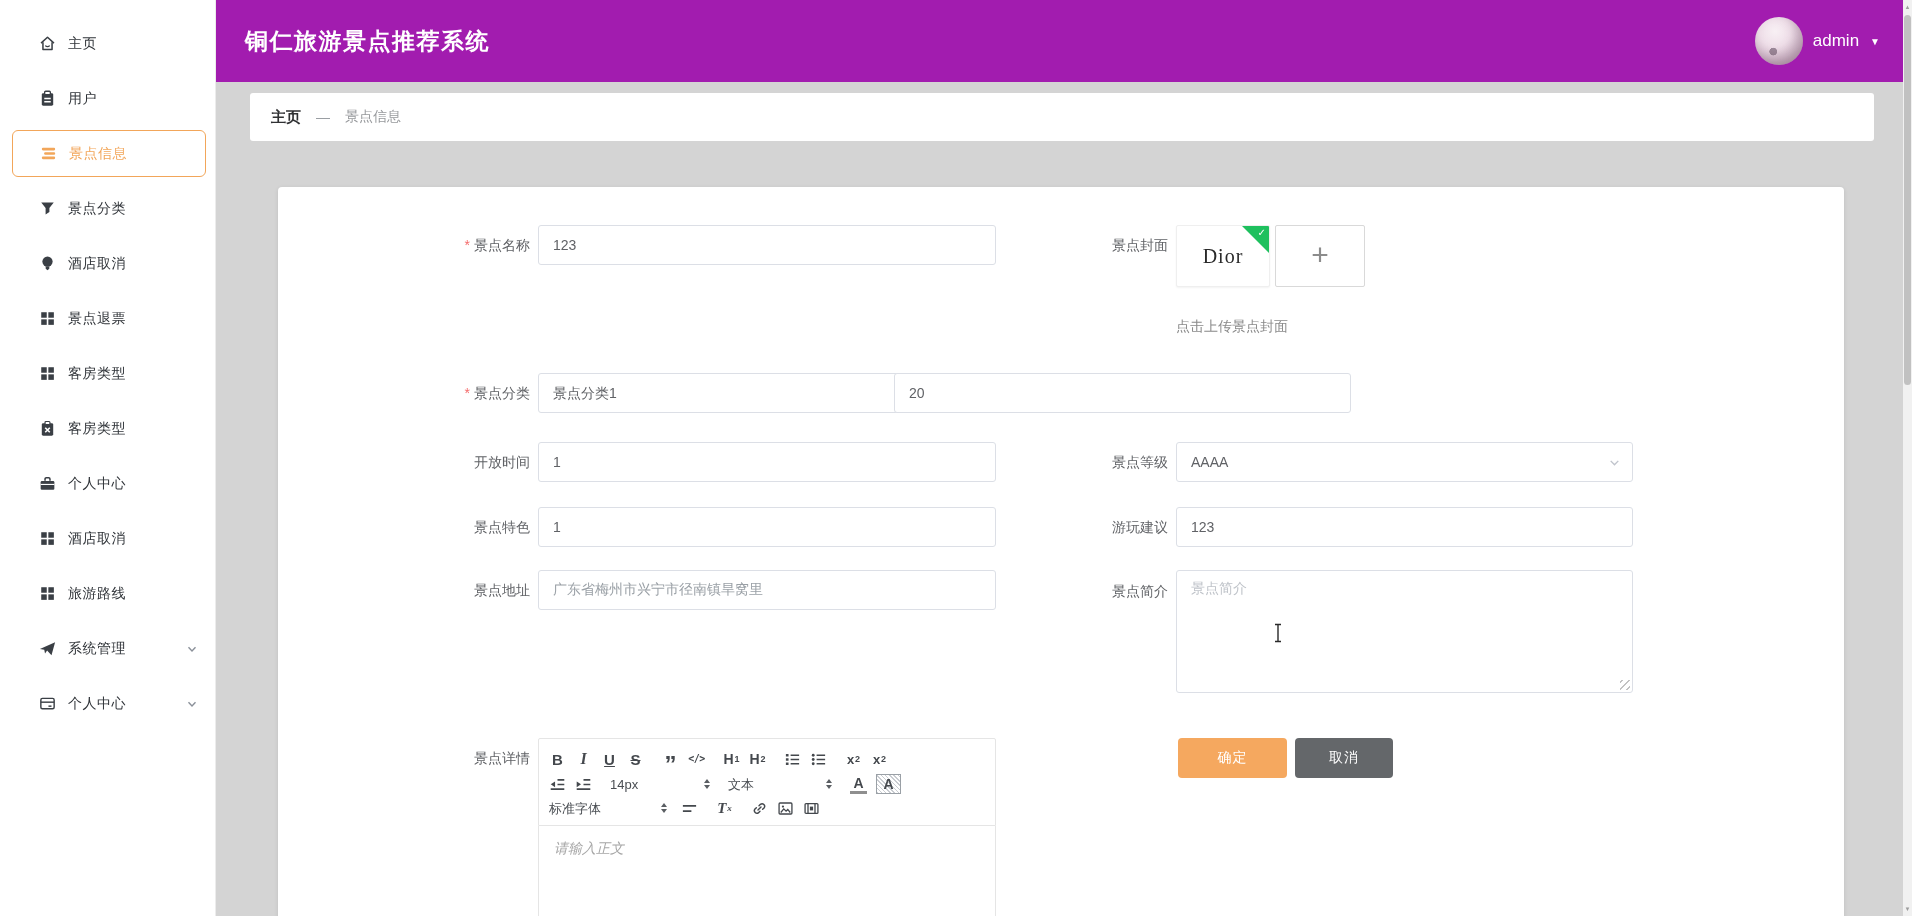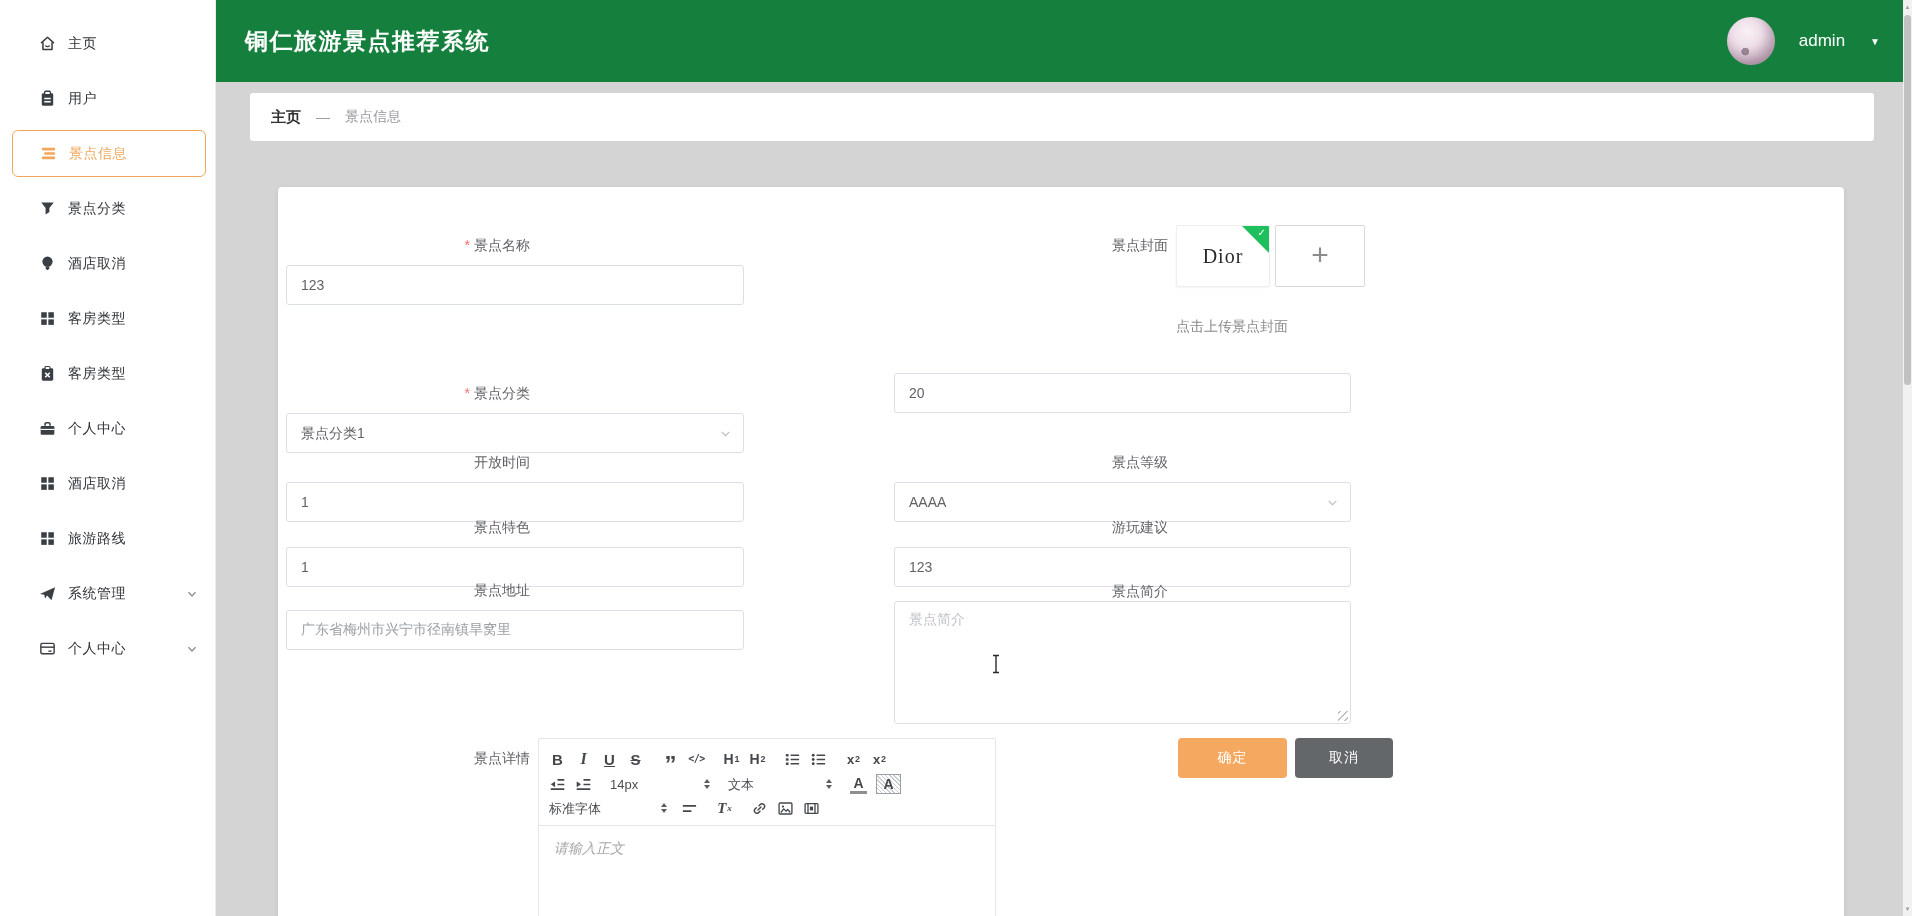--- a/index.html
+++ b/index.html
@@ -11,42 +11,42 @@
   .side-item{height:55px;display:flex;align-items:center;padding-left:37px;color:#2f3338;cursor:pointer;box-sizing:border-box;}
   .side-icon{width:20px;height:20px;margin-right:11px;display:inline-flex;align-items:center;justify-content:center;color:#3a3f45;flex:none;}
   .side-icon svg{width:19px;height:19px;display:block;}
   .side-label{font-size:14px;letter-spacing:.5px;}
   .side-item.active{height:47px;margin:4px 9px 4px 12px;padding-left:25px;border:1px solid #f2a65a;border-radius:6px;color:#f2a65a;}
   .side-item.active .side-icon{color:#f2a65a;}
   .side-chevron{margin-left:auto;margin-right:17px;color:#8a9099;display:inline-flex;}
   .side-chevron svg{width:12px;height:12px;}
 
   
-  .header{position:absolute;left:216px;top:0;right:9px;height:82px;background:#15803d;display:flex;align-items:center;z-index:2;}
+  .header{position:absolute;left:216px;top:0;right:9px;height:82px;background:#a21caf;display:flex;align-items:center;z-index:2;}
   .header-title{color:#fff;font-size:23px;font-weight:700;letter-spacing:1.5px;margin-left:29px;}
-  .header-user{margin-left:auto;margin-right:23px;display:flex;align-items:center;gap:24px;cursor:pointer;}
+  .header-user{margin-left:auto;margin-right:23px;display:flex;align-items:center;gap:10px;cursor:pointer;}
   .avatar{width:48px;height:48px;border-radius:50%;flex:none;
     background:
       radial-gradient(circle at 38% 72%,rgba(90,70,90,.55) 0 8%,transparent 9%),
       radial-gradient(circle at 42% 30%,#f8f0f4 0%,#efdfe9 35%,#dcc5d5 62%,#c0a4b7 85%,#a98fa0 100%);
     box-shadow:inset -5px -7px 12px rgba(110,80,100,.35);}
   .user-name{color:#fff;font-size:17px;}
   .caret{color:#fff;font-size:10px;margin-left:1px;}
 
   
   .content{position:absolute;left:216px;top:82px;right:9px;bottom:0;background:#d4d4d4;}
   .breadcrumb-bar{position:absolute;left:34px;top:11px;width:1624px;height:48px;background:#fff;border-radius:3px;display:flex;align-items:center;padding-left:21px;box-sizing:border-box;}
   .bc-home{font-size:15px;font-weight:700;color:#303133;cursor:pointer;}
   .bc-sep{color:#9a9ea3;margin:0 15px;font-size:14px;}
   .bc-cur{color:#97999c;font-size:14px;}
 
   .form-card{position:absolute;left:62px;top:105px;width:1566px;height:830px;background:#fff;border-radius:4px;box-shadow:0 1px 4px rgba(0,0,0,.10);}
 
   
-  .frow{position:absolute;display:flex;align-items:flex-start;flex-direction:column;}
+  .frow{position:absolute;display:flex;align-items:flex-start;}
   .frow.left{left:0;}
   .frow.right{left:608px;}
   .flabel{width:252px;text-align:right;font-size:14px;color:#606266;line-height:40px;flex:none;white-space:nowrap;}
   .frow.right .flabel{width:282px;}
   .req-star::before{content:"*";color:#f56c6c;margin-right:4px;font-size:14px;}
   .fbox{margin-left:8px;width:458px;height:40px;border:1px solid #dcdfe6;border-radius:3px;box-sizing:border-box;background:#fff;position:relative;}
   .frow.right .fbox{width:457px;}
   .fbox input{width:100%;height:100%;border:none;outline:none;padding:0 14px;font-size:14px;color:#606266;background:transparent;box-sizing:border-box;font-family:inherit;}
   .fbox.gray-value input{color:#9aa0a6;}
   .sel-value{display:block;line-height:38px;padding-left:14px;font-size:14px;color:#606266;}
@@ -167,20 +167,31 @@
         </div>
         <div class="side-item" data-name="sidebar-item-scenic-ticket">
           <span class="side-icon" data-name="bulb-icon">
             <svg viewBox="0 0 20 20" fill="currentColor">
               <circle cx="10" cy="8" r="5.4"></circle>
               <path d="M8.1 13.2h3.8v2.3L10 17l-1.9-1.5z"></path>
             </svg>
           </span>
           <span class="side-label" data-name="sidebar-item-label">酒店取消</span>
         </div>
+        <div class="side-item" data-name="sidebar-item-scenic-refund">
+          <span class="side-icon" data-name="grid-icon">
+            <svg viewBox="0 0 20 20" fill="currentColor">
+              <rect x="3.4" y="3.4" width="5.8" height="5.8"></rect>
+              <rect x="10.9" y="3.4" width="5.8" height="5.8"></rect>
+              <rect x="3.4" y="10.9" width="5.8" height="5.8"></rect>
+              <rect x="10.9" y="10.9" width="5.8" height="5.8"></rect>
+            </svg>
+          </span>
+          <span class="side-label" data-name="sidebar-item-label">景点退票</span>
+        </div>
         <div class="side-item" data-name="sidebar-item-hotel-info">
           <span class="side-icon" data-name="grid-icon">
             <svg viewBox="0 0 20 20" fill="currentColor">
               <rect x="3.4" y="3.4" width="5.8" height="5.8"></rect>
               <rect x="10.9" y="3.4" width="5.8" height="5.8"></rect>
               <rect x="3.4" y="10.9" width="5.8" height="5.8"></rect>
               <rect x="10.9" y="10.9" width="5.8" height="5.8"></rect>
             </svg>
           </span>
           <span class="side-label" data-name="sidebar-item-label">客房类型</span>

